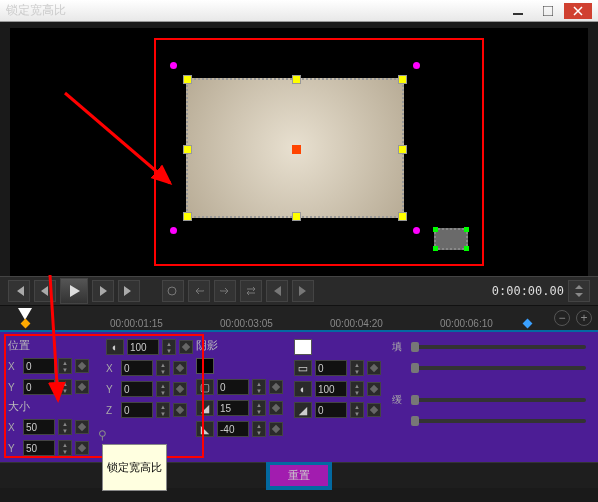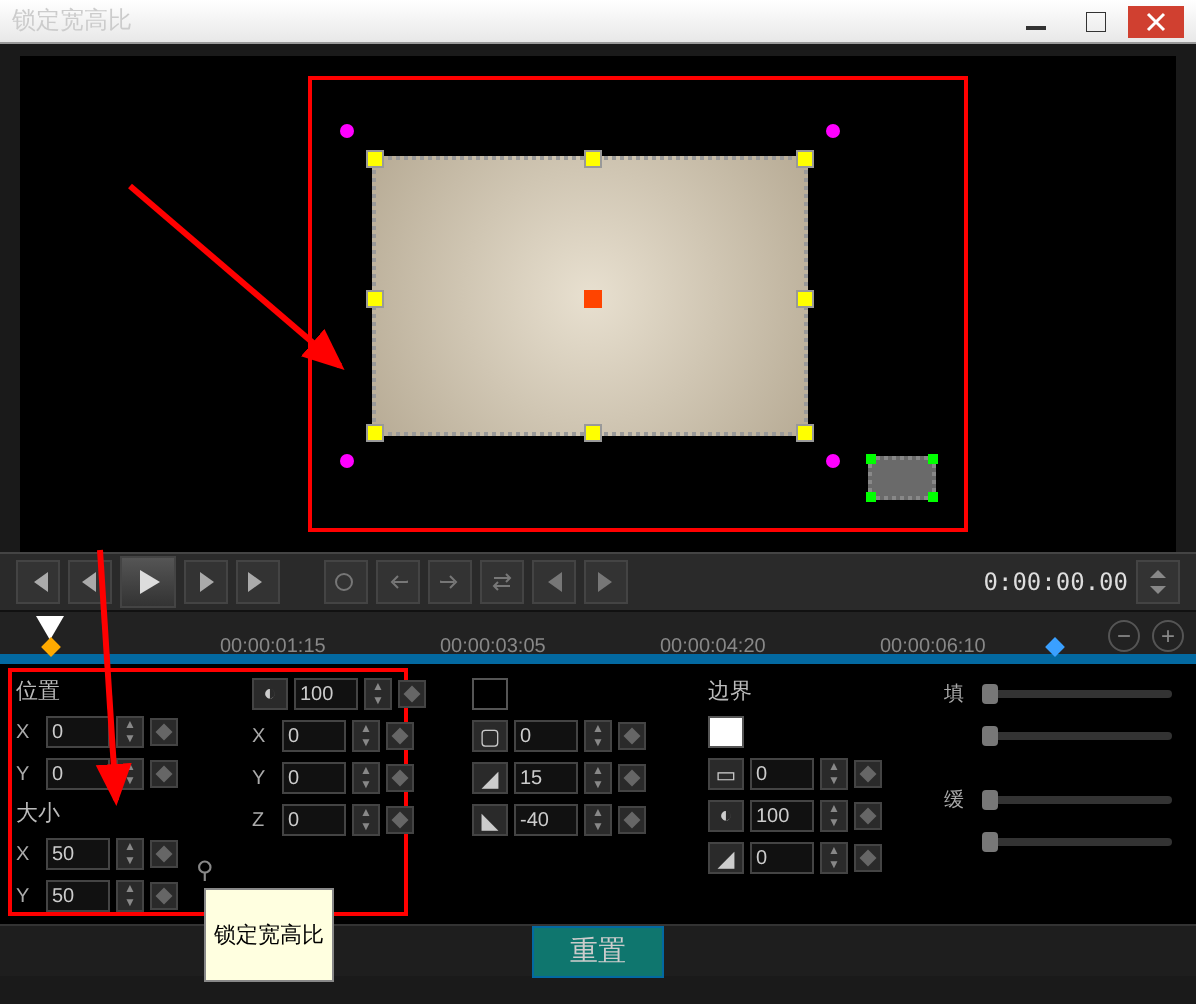--- a/index.html
+++ b/index.html
@@ -17,29 +17,29 @@
 .hc{background:#ff4400}
 .hg{width:5px;height:5px;background:#00ff00}
 .small-obj{position:absolute;border:2px dotted #888;background:#6a6a6a}
 .arrow{position:absolute;pointer-events:none}
 .transport{height:30px;background:#2a2a2a;display:flex;align-items:center;padding:0 8px;gap:4px;border-top:1px solid #444;border-bottom:1px solid #111}
 .tbtn{width:22px;height:22px;background:#333;border:1px solid #444;display:flex;align-items:center;justify-content:center;cursor:pointer}
 .tbtn.play{width:28px;height:26px;background:linear-gradient(#555,#333)}
 .tbtn svg{fill:#aaa}
 .spacer{flex:1}
 .timecode{font-family:monospace;font-size:12px;color:#ddd;margin-left:6px}
-.timeline{height:26px;background:#222;position:relative;border-bottom:5px solid #0369a1;padding-left:20px}
+.timeline{height:26px;background:#222;position:relative;border-bottom:2px solid #0369a1;padding-left:20px}
 .ruler-tick{position:absolute;top:12px;font-size:10px;color:#888}
 .playhead{position:absolute;left:18px;top:2px}
 .playhead svg{display:block}
 .kf{position:absolute;top:14px;width:7px;height:7px;background:#ffaa00;transform:rotate(45deg)}
 .kf.blue{background:#3aa0ff}
 .zoom-btns{position:absolute;right:6px;top:4px;display:flex;gap:6px}
 .zbtn{width:16px;height:16px;border:1px solid #555;border-radius:50%;display:flex;align-items:center;justify-content:center;font-size:12px;color:#888;cursor:pointer}
-.props{background:#000000;padding:6px 8px 4px 8px;display:flex;gap:20px;position:relative;height:130px}
+.props{background:#4c1d95;padding:6px 8px 4px 8px;display:flex;gap:0;position:relative;height:130px}
 .col{display:flex;flex-direction:column;gap:3px}
 .col-pos{width:98px}
 .col-op{width:90px}
 .col-sh{width:98px}
 .col-bd{width:98px}
 .col-fill{flex:1}
 .sec-label{font-size:11px;color:#bbb;margin-bottom:2px;height:14px}
 .row{display:flex;align-items:center;gap:3px;height:18px}
 .row .lab{width:12px;color:#aaa;font-size:10px}
 .num{width:32px;height:16px;background:#111;border:1px solid #444;color:#ccc;font-size:10px;padding:0 2px;text-align:left}
@@ -48,21 +48,21 @@
 .kfbtn{width:14px;height:14px;background:#2a2a2a;border:1px solid #444;position:relative}
 .kfbtn::after{content:"";position:absolute;left:3px;top:3px;width:6px;height:6px;background:#666;transform:rotate(45deg)}
 .swatch{width:18px;height:16px;border:1px solid #555}
 .slider{flex:1;height:4px;background:#333;border-radius:2px;position:relative;margin:0 4px}
 .slider::after{content:"";position:absolute;left:0;top:-3px;width:8px;height:10px;background:#777;border-radius:2px}
 .iconbox{width:18px;height:16px;background:#2a2a2a;border:1px solid #444;display:flex;align-items:center;justify-content:center}
 .link-icon{position:absolute;left:98px;top:96px;color:#888;font-size:12px}
 .tooltip{position:absolute;left:102px;top:112px;background:#ffffe0;color:#000;border:1px solid #888;padding:15px 4px;font-size:11px}
 .red-frame2{position:absolute;border:2px solid red;pointer-events:none}
 .bottom-btns{height:26px;background:#1e1e1e;display:flex;justify-content:center;gap:40px;align-items:center;border-top:1px solid #333}
-.bbtn{padding:3px 18px;background:#0f766e;border:1px solid #0369a1;cursor:pointer;font-size:14px}
+.bbtn{padding:3px 18px;background:#a21caf;border:4px solid #0369a1;cursor:pointer;font-size:11px}
 </style>
 </head>
 <body>
 
 <div class="titlebar">
   <span class="title">锁定宽高比</span>
   <div class="winbtn">
       <svg width="10" height="10">
         <rect y="7" width="10" height="2" fill="#333"></rect>
       </svg>
@@ -289,20 +289,21 @@
         <input class="num" value="0" style="">
         <div class="spin">
           <div>▲</div>
           <div>▼</div>
         </div>
         <div class="kfbtn"></div>
       </div>
   </div>
 
   <div class="col col-sh">
+    <div class="sec-label">阴影</div>
     <div class="row">
         <div class="swatch" style="background:#000"></div>
       </div>
     <div class="row">
         <div class="iconbox">▢</div>
         <input class="num" value="0" style="">
         <div class="spin">
           <div>▲</div>
           <div>▼</div>
         </div>
@@ -322,21 +323,20 @@
         <input class="num" value="-40" style="">
         <div class="spin">
           <div>▲</div>
           <div>▼</div>
         </div>
         <div class="kfbtn"></div>
       </div>
   </div>
 
   <div class="col col-bd">
-    <div class="sec-label">边界</div>
     <div class="row">
         <div class="swatch" style="background:#fff"></div>
       </div>
     <div class="row">
         <div class="iconbox">▭</div>
         <input class="num" value="0" style="">
         <div class="spin">
           <div>▲</div>
           <div>▼</div>
         </div>

